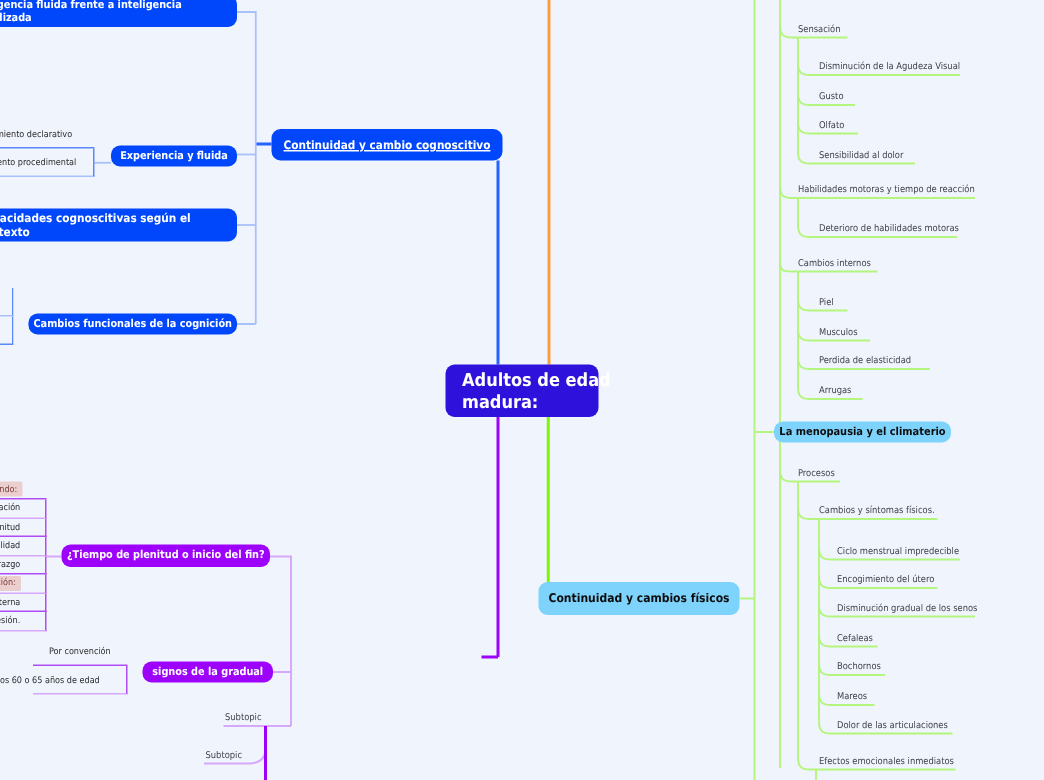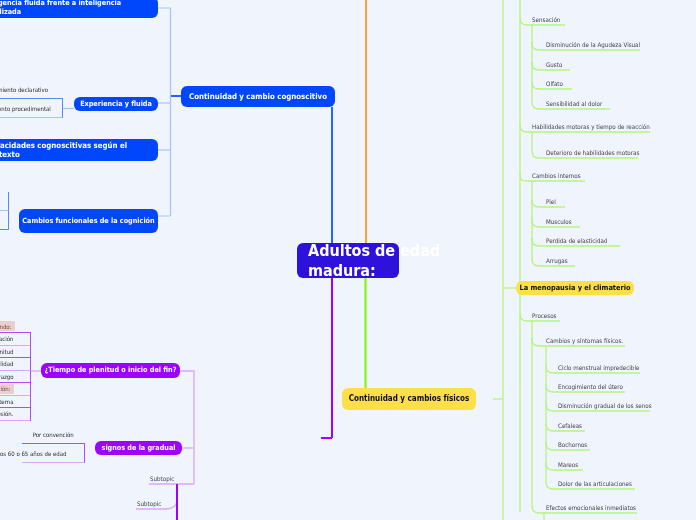--- a/index.html
+++ b/index.html
@@ -9,21 +9,21 @@
   svg#wires{position:absolute;left:0;top:0;width:696px;height:520px;}
 
   .node{position:absolute;border-radius:6px;font-weight:bold;box-sizing:border-box;
         display:flex;align-items:center;justify-content:center;text-align:center;
         white-space:pre;line-height:1.22;z-index:3;}
   .node.l{justify-content:flex-start;text-align:left;}
 
   .n-blue{background:#0047fc;color:#fff;}
   .n-indigo{background:#2f11dc;color:#fff;}
   .n-purple{background:#9d02fb;color:#fff;}
-  .n-green{background:#fde047;color:#0c0c0c;}
+  .n-green{background:#7dd3fc;color:#0c0c0c;}
 
   .leaf{position:absolute;font-size:6.2px;color:#3f3f46;white-space:nowrap;z-index:3;}
 
   .tbl{position:absolute;box-sizing:border-box;z-index:3;}
   .hcell{background:#ebcfcf;color:#7a3b3b;display:inline-block;padding:1.5px 3px;margin-left:-3px;border-radius:1px;}
   .trow{box-sizing:border-box;font-size:6px;color:#2b2b2b;display:flex;align-items:center;
         padding-left:3px;white-space:nowrap;}
 </style>
 </head>
 <body>
@@ -96,41 +96,41 @@
         <path d="M546 423 C546 429,548 431,554 431 H585"></path>
         <path d="M546 442 C546 448,548 450,554 450 H590"></path>
         <path d="M546 462 C546 468,548 470,554 470 H583"></path>
         <path d="M546 481 C546 487,548 489,554 489 H635"></path>
         <path d="M532 505 C532 511,534 513,540 513 H637"></path>
         <path d="M544 513 V520"></path>
       </g>
     </g>
   </svg>
 
-  <div class="node n-indigo l" style="left:297px;top:243px;width:102px;height:35px;font-size:16px;padding:0 11px;">
+  <div class="node n-indigo l" style="left:297px;top:243px;width:102px;height:35px;font-size:12px;padding:0 11px;">
     <span><span>Adultos de edad</span>
 <span>madura:</span></span>
   </div>
 
-  <div class="node n-blue" style="left:181px;top:86px;width:154px;height:21px;font-size:7.8px;">Continuidad y cambio cognoscitivo</div>
-
-
-  <div class="node n-green" style="left:342px;top:388px;width:134px;height:22px;font-size:8px;">Continuidad y cambios físicos</div>
+  <div class="node n-blue" style="left:181px;top:86px;width:154px;height:21px;font-size:7.8px;text-decoration:underline;">Continuidad y cambio cognoscitivo</div>
+
+
+  <div class="node n-green" style="left:359px;top:388px;width:134px;height:22px;font-size:8px;">Continuidad y cambios físicos</div>
 
   <div class="node n-green" style="left:516px;top:281px;width:118px;height:14px;font-size:7.3px;">La menopausia y el climaterio</div>
 
   <div class="node n-blue l" style="left:-27px;top:-3px;width:185px;height:21px;font-size:7.2px;padding:0 6px;">Inteligencia fluida frente a inteligencia
 cristalizada</div>
 
   <div class="node n-blue" style="left:74px;top:97px;width:84px;height:14px;font-size:7.2px;">Experiencia y fluida</div>
 
   <div class="node n-blue l" style="left:-21px;top:139px;width:179px;height:22px;font-size:7.8px;padding:0 6px;">Capacidades cognoscitivas según el
 contexto</div>
 
-  <div class="node n-blue" style="left:19px;top:209px;width:139px;height:24px;font-size:7.2px;">Cambios funcionales de la cognición</div>
+  <div class="node n-blue" style="left:19px;top:209px;width:139px;height:14px;font-size:7.2px;">Cambios funcionales de la cognición</div>
 
   <div class="node n-purple" style="left:41px;top:363px;width:139px;height:15px;font-size:7.2px;">¿Tiempo de plenitud o inicio del fin?</div>
 
   <div class="node n-purple" style="left:95px;top:441px;width:87px;height:14px;font-size:7.2px;">signos de la gradual</div>
 
   <div class="tbl" style="left:-24px;top:80px;width:87px;">
     <div class="trow" style="height:19px;border-bottom:1.2px solid #5b87f8;overflow:hidden;">
         <span>Conocimiento declarativo</span>
       </div>
     <div class="trow" style="height:19px;border-bottom:1.2px solid #a9c1fb;border-right:1.2px solid #5b87f8;overflow:hidden;">

